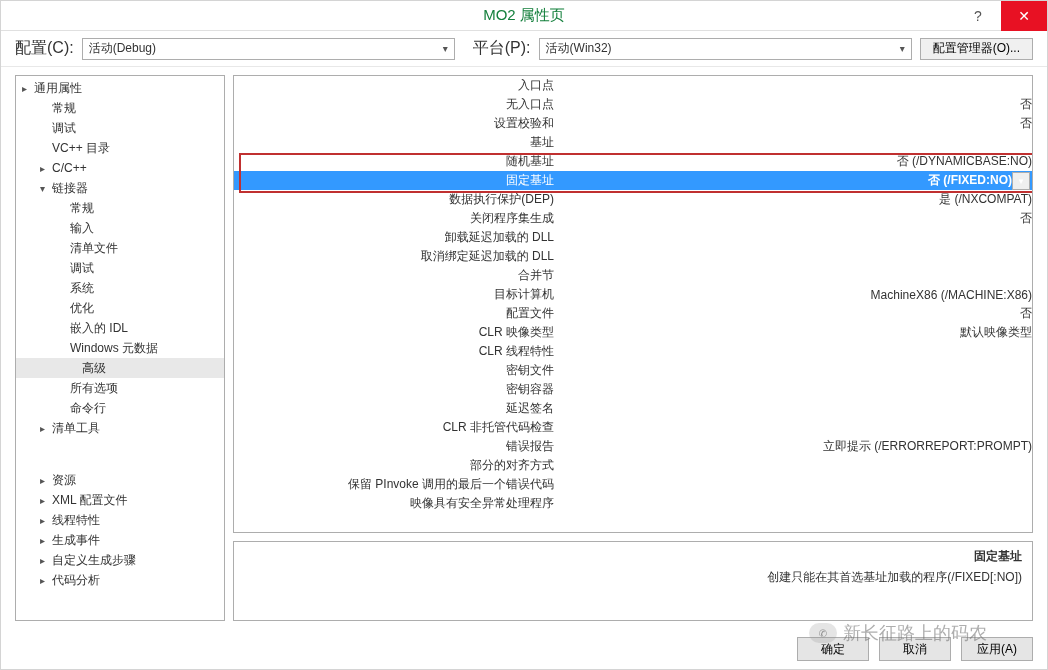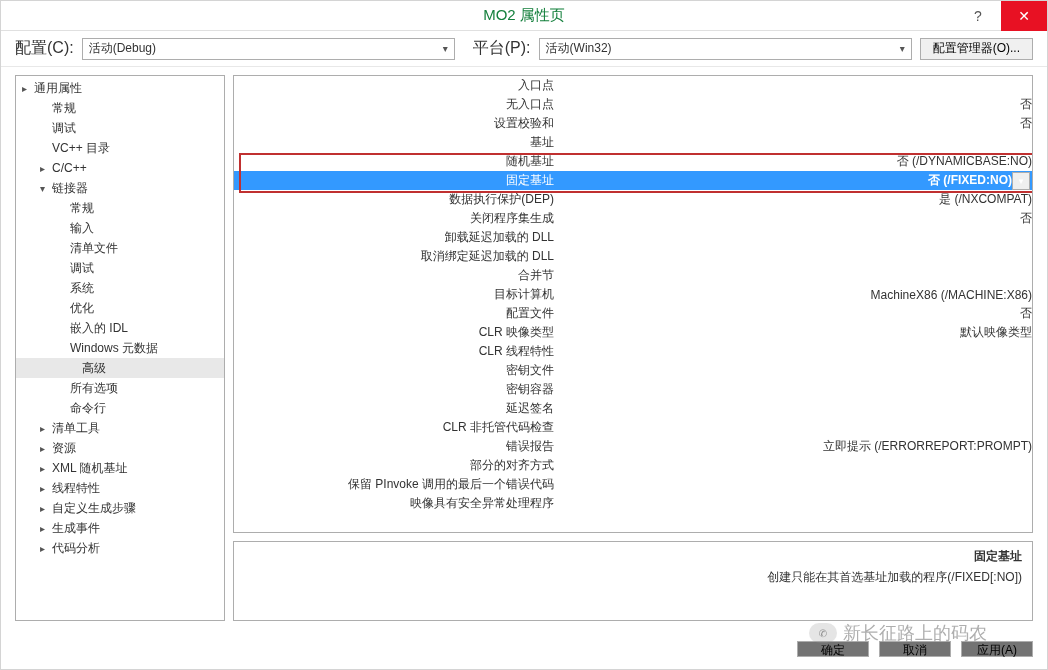--- a/index.html
+++ b/index.html
@@ -29,21 +29,21 @@
 .prop-row { display: flex; height: 19px; align-items: center; font-size: 12px; }
 .prop-label { width: 320px; padding-left: 12px; color: #333; }
 .prop-value { flex: 1; padding-left: 4px; color: #333; }
 .prop-row.selected { background: #3399ff; color: #fff; }
 .prop-row.selected .prop-label, .prop-row.selected .prop-value { color: #fff; }
 .highlight-box { position: absolute; left: 5px; top: 77px; width: 935px; height: 40px; border: 2px solid #c03030; pointer-events: none; }
 .prop-value-dd { width: 18px; height: 18px; border: 1px solid #adadad; background: #efefef; display: flex; align-items: center; justify-content: center; font-size: 9px; margin-right: 2px; }
 .desc { height: 80px; border: 1px solid #adadad; padding: 6px 10px; font-size: 12px; background: #fff; }
 .desc-title { font-weight: bold; margin-bottom: 4px; }
 .footer { height: 40px; display: flex; align-items: center; justify-content: flex-end; padding: 0 14px; gap: 10px; }
-.footer-btn { width: 72px; height: 16px; border: 1px solid #adadad; background: #737373; font-size: 12px; }
+.footer-btn { width: 72px; height: 24px; border: 1px solid #adadad; background: #e5e5e5; font-size: 12px; }
 .watermark { position: absolute; right: 60px; bottom: 24px; font-size: 18px; color: rgba(120,120,120,0.6); display: flex; align-items: center; gap: 6px; pointer-events: none; }
 .watermark-icon { width: 28px; height: 20px; border-radius: 10px; background: rgba(150,150,150,0.25); display: flex; align-items: center; justify-content: center; font-size: 10px; color: rgba(100,100,100,0.7); }
 </style>
 </head>
 <body>
 
 <div class="window">
   <div class="titlebar">
     <div class="titlebar-title">MO2 属性页</div>
     <div class="titlebar-buttons">
@@ -133,39 +133,39 @@
           <span>所有选项</span>
         </div>
         <div class="tree-item" style="padding-left: 42px;">
           <span class="tree-arrow none"></span>
           <span>命令行</span>
         </div>
         <div class="tree-item" style="padding-left: 24px;">
           <span class="tree-arrow collapsed"></span>
           <span>清单工具</span>
         </div>
-        <div class="tree-item" style="padding-left: 24px;">
+        <div class="tree-item" style="padding-left: 24px; margin-top: 32px;">
           <span class="tree-arrow collapsed"></span>
           <span>资源</span>
         </div>
         <div class="tree-item" style="padding-left: 24px;">
           <span class="tree-arrow collapsed"></span>
-          <span>XML 随机基址</span>
+          <span>XML 配置文件</span>
         </div>
         <div class="tree-item" style="padding-left: 24px;">
           <span class="tree-arrow collapsed"></span>
           <span>线程特性</span>
         </div>
         <div class="tree-item" style="padding-left: 24px;">
           <span class="tree-arrow collapsed"></span>
+          <span>生成事件</span>
+        </div>
+        <div class="tree-item" style="padding-left: 24px;">
+          <span class="tree-arrow collapsed"></span>
           <span>自定义生成步骤</span>
-        </div>
-        <div class="tree-item" style="padding-left: 24px;">
-          <span class="tree-arrow collapsed"></span>
-          <span>生成事件</span>
         </div>
         <div class="tree-item" style="padding-left: 24px;">
           <span class="tree-arrow collapsed"></span>
           <span>代码分析</span>
         </div>
       </div>
     <div class="content">
       <div class="grid" id="grid">
         <div class="highlight-box"></div>
       <div class="prop-row">

